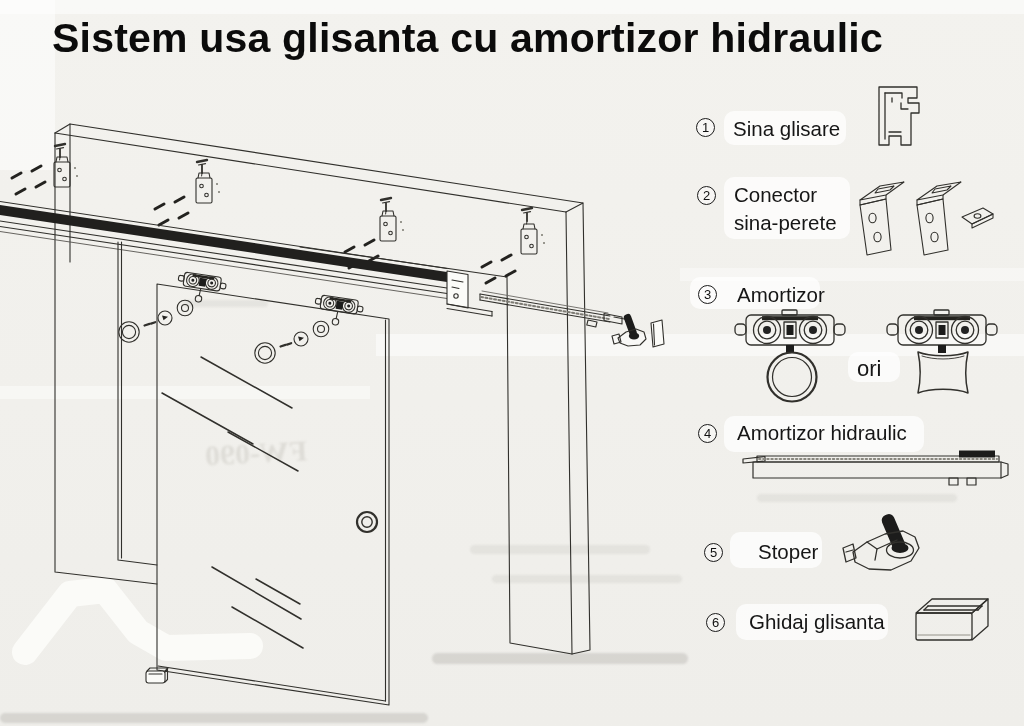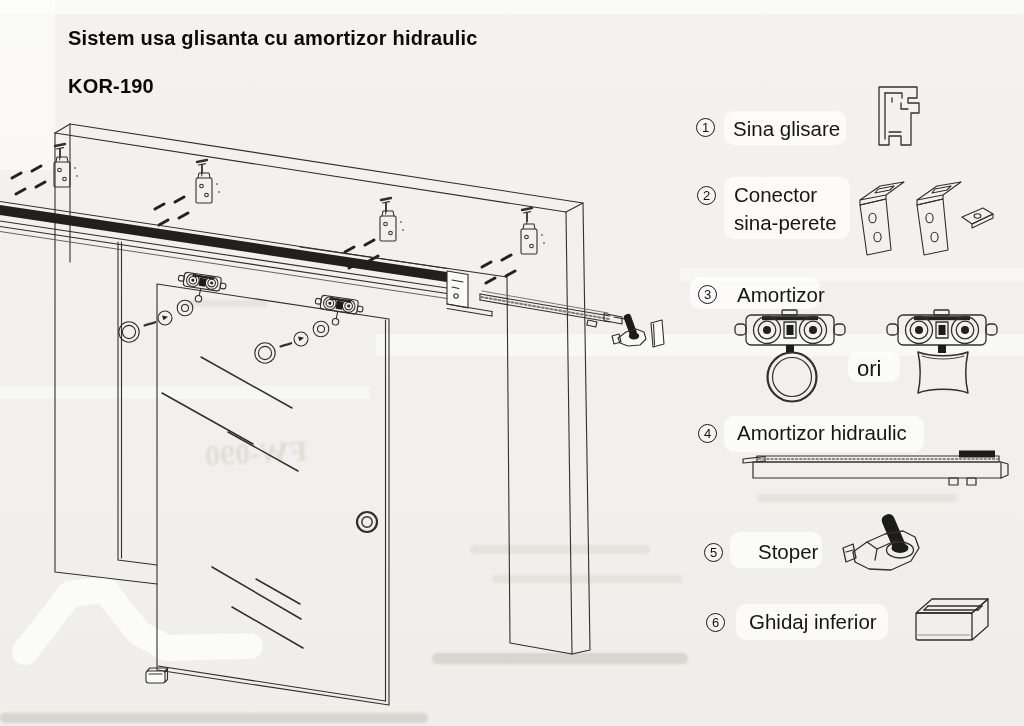--- a/index.html
+++ b/index.html
@@ -1,19 +1,19 @@
 <!DOCTYPE html>
 <html><head>
 <meta charset="utf-8">
 <style>
   html,body{margin:0;padding:0;}
   body{width:1024px;height:726px;overflow:hidden;background:#e9e8e5;}
   .page{position:relative;width:1024px;height:726px;background:linear-gradient(180deg,#f3f2ee 0%,#f1f0ec 55%,#efeeea 100%);
         font-family:"Liberation Sans",sans-serif;color:#111;}
-  .title{position:absolute;left:68px;top:14px;font-weight:700;font-size:20px;line-height:48px;color:#0b0b0b;letter-spacing:.2px;}
+  .title{position:absolute;left:52px;top:14px;font-weight:700;font-size:41px;line-height:48px;color:#0b0b0b;letter-spacing:.2px;}
   .title .t2{display:block;}
   svg.diagram{position:absolute;left:0;top:0;width:1024px;height:726px;}
   .lbl-bg{position:absolute;background:rgba(255,255,255,.72);border-radius:10px;}
   .leg-badge{position:absolute;width:17px;height:17px;border:1.7px solid #1b1b1b;border-radius:50%;
              font-size:13px;line-height:17px;text-align:center;color:#111;background:rgba(255,255,255,.4);}
   .leg-label{position:absolute;font-size:20.5px;color:#161616;white-space:nowrap;}
   .leg-label.two{line-height:27.5px;}
   .ori{position:absolute;font-size:22px;color:#161616;}
   .bleed{position:absolute;color:#a9a69d;opacity:.26;font-family:"Liberation Serif",serif;font-weight:700;
          font-size:30px;transform:scaleX(-1) rotate(3deg);filter:blur(1.1px);white-space:nowrap;}
@@ -298,21 +298,20 @@
       <path d="M16,16 L70,16"></path>
         <path d="M20,12 L74,12"></path>
       <path d="M16,16 L20,12"></path>
         <path d="M70,16 L74,12"></path>
       <path d="M10,41 L62,41" stroke="#8a8880" stroke-width="0.9"></path>
     </g>
   </svg>
 
   <div class="title">
     <span class="t1">Sistem usa glisanta cu amortizor hidraulic</span>
-    <span class="t2">KOR-190</span>
   </div>
 
   <div class="lbl-bg" style="left:724px;top:111px;width:122px;height:34px;"></div>
   <div class="lbl-bg" style="left:724px;top:177px;width:126px;height:62px;"></div>
   <div class="lbl-bg" style="left:690px;top:277px;width:130px;height:32px;"></div>
   <div class="lbl-bg" style="left:848px;top:352px;width:52px;height:30px;"></div>
   <div class="lbl-bg" style="left:724px;top:416px;width:200px;height:36px;"></div>
   <div class="lbl-bg" style="left:730px;top:532px;width:92px;height:36px;"></div>
   <div class="lbl-bg" style="left:736px;top:604px;width:152px;height:36px;"></div>
 
@@ -329,15 +328,15 @@
   <span class="leg-label" style="left:737px;top:283px;">Amortizor</span>
   <span class="ori" style="left:857px;top:356px;">ori</span>
 
   <span class="leg-badge" style="left:698px;top:424px;">4</span>
   <span class="leg-label" style="left:737px;top:421px;">Amortizor hidraulic</span>
 
   <span class="leg-badge" style="left:704px;top:543px;">5</span>
   <span class="leg-label" style="left:747px;top:540px;margin-left:11px;">Stoper</span>
 
   <span class="leg-badge" style="left:706px;top:613px;">6</span>
-  <span class="leg-label" style="left:749px;top:610px;">Ghidaj inferior</span>
+  <span class="leg-label" style="left:749px;top:610px;">Ghidaj glisanta</span>
 
 </div>
 
 </body></html>

